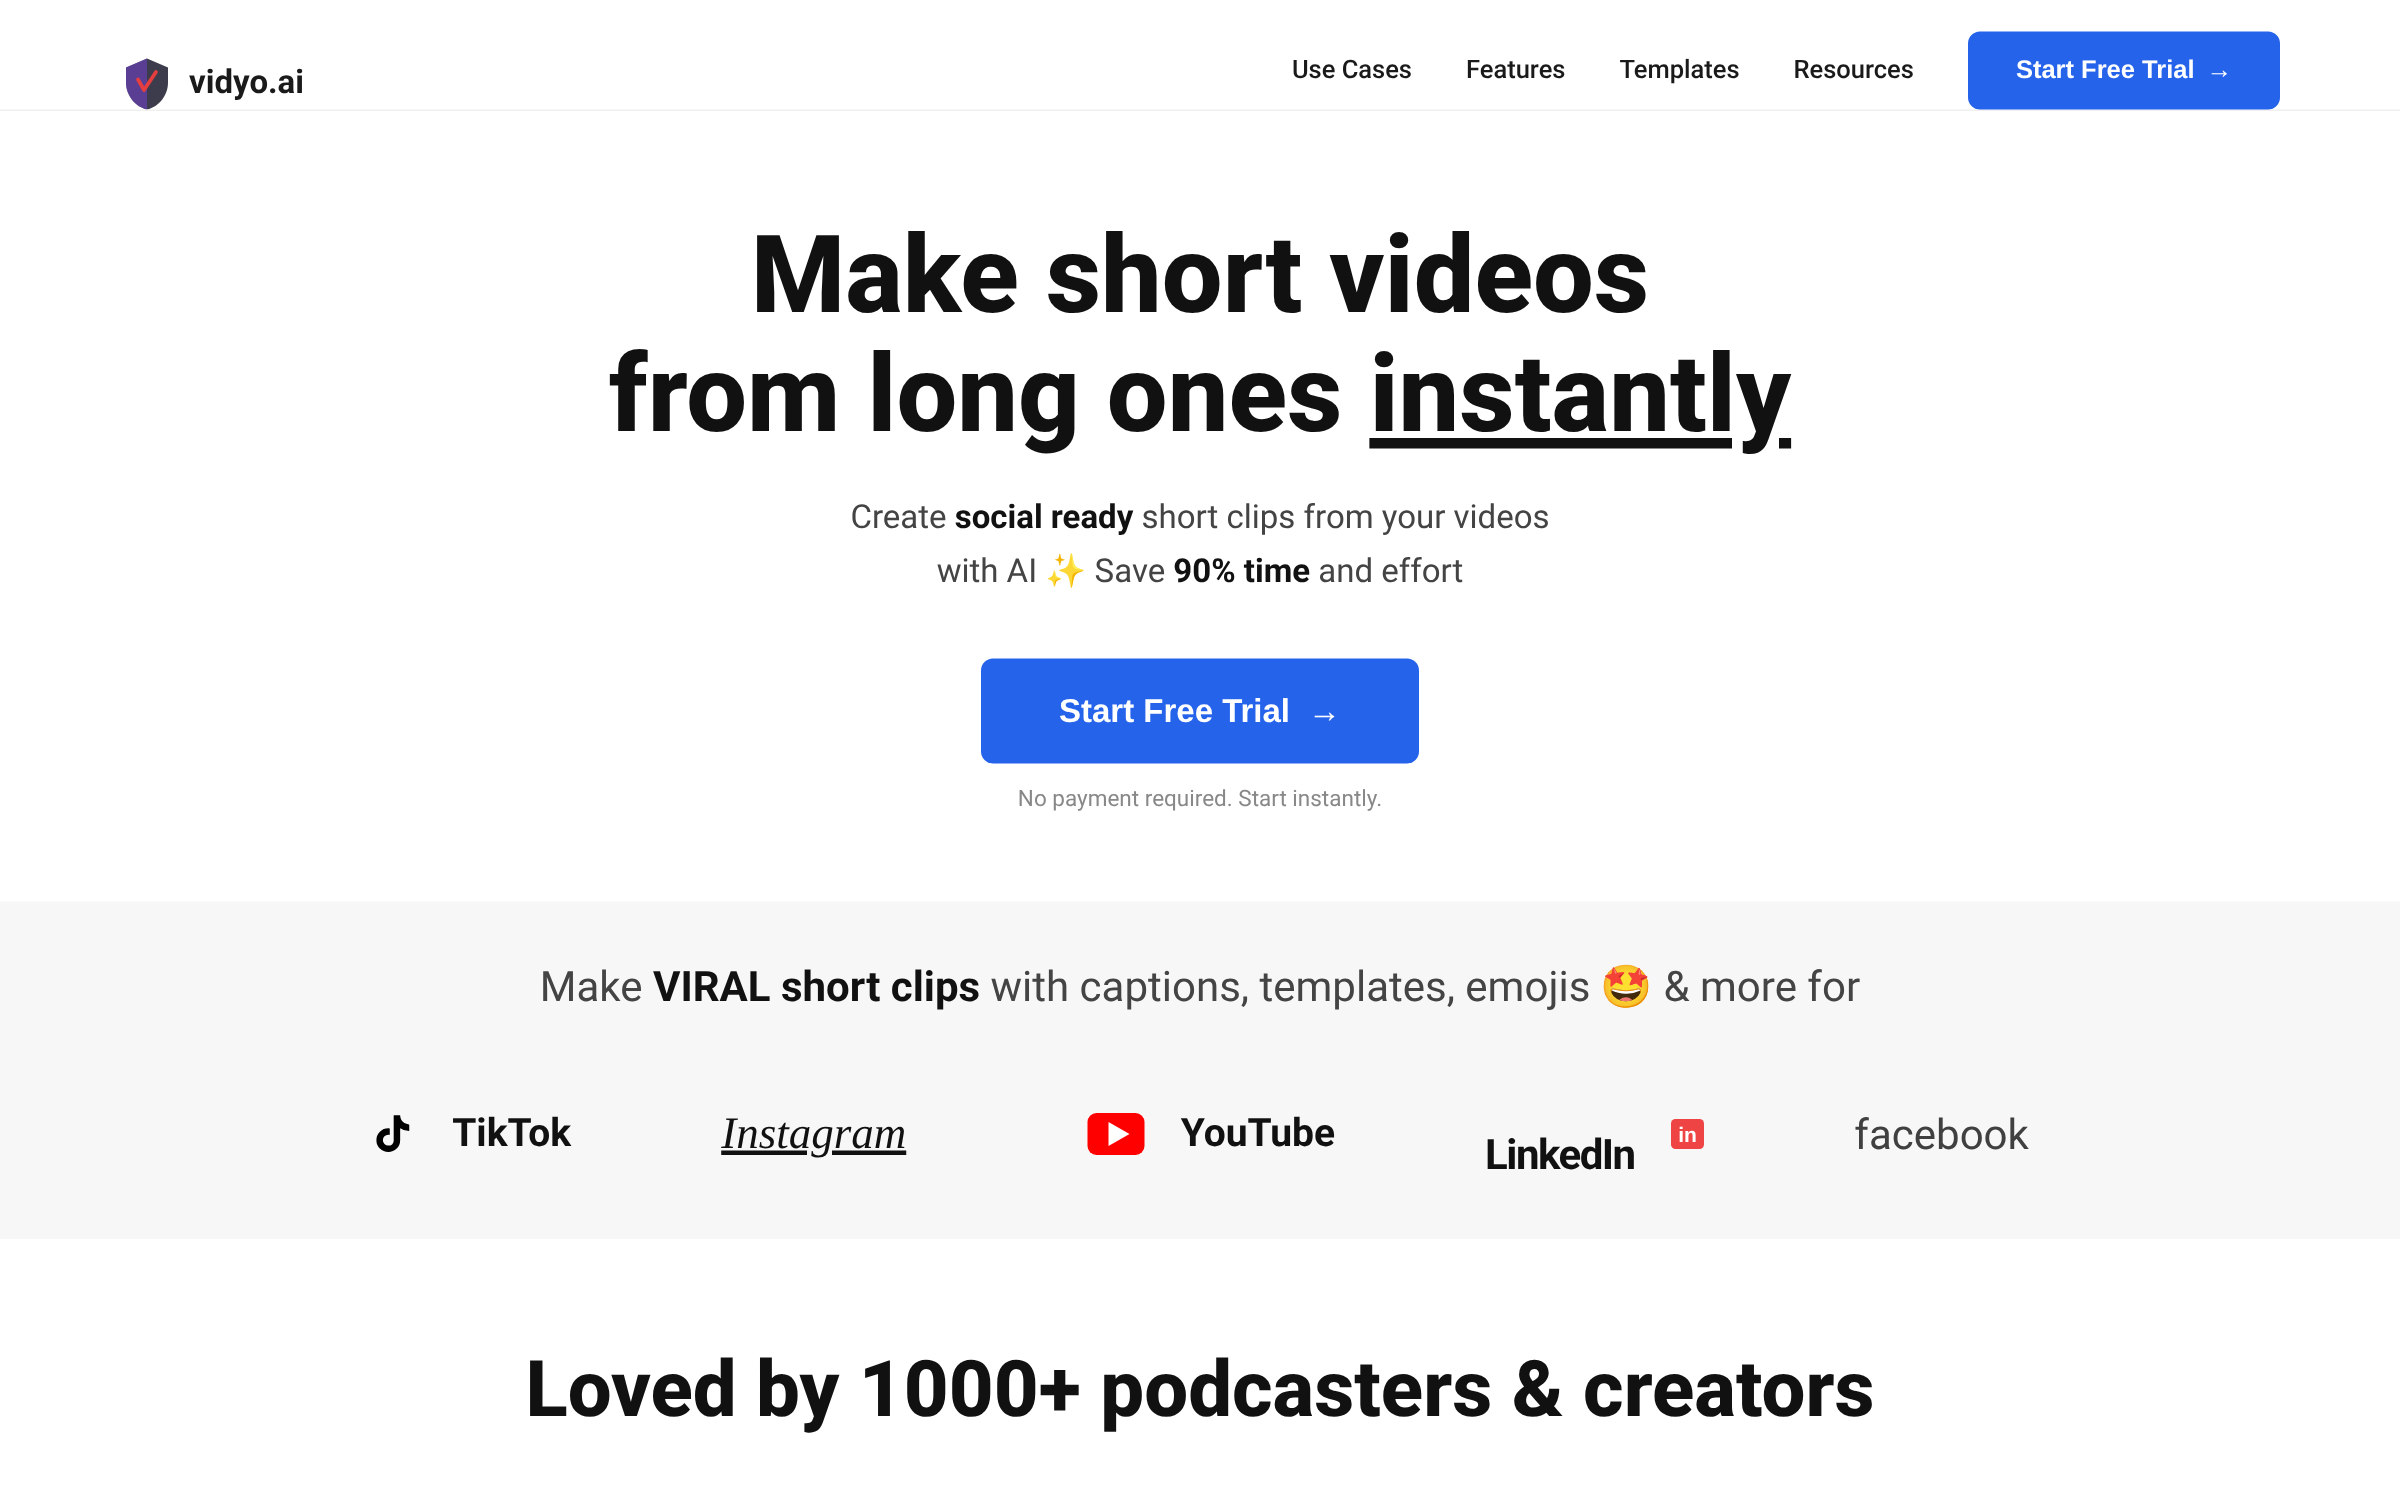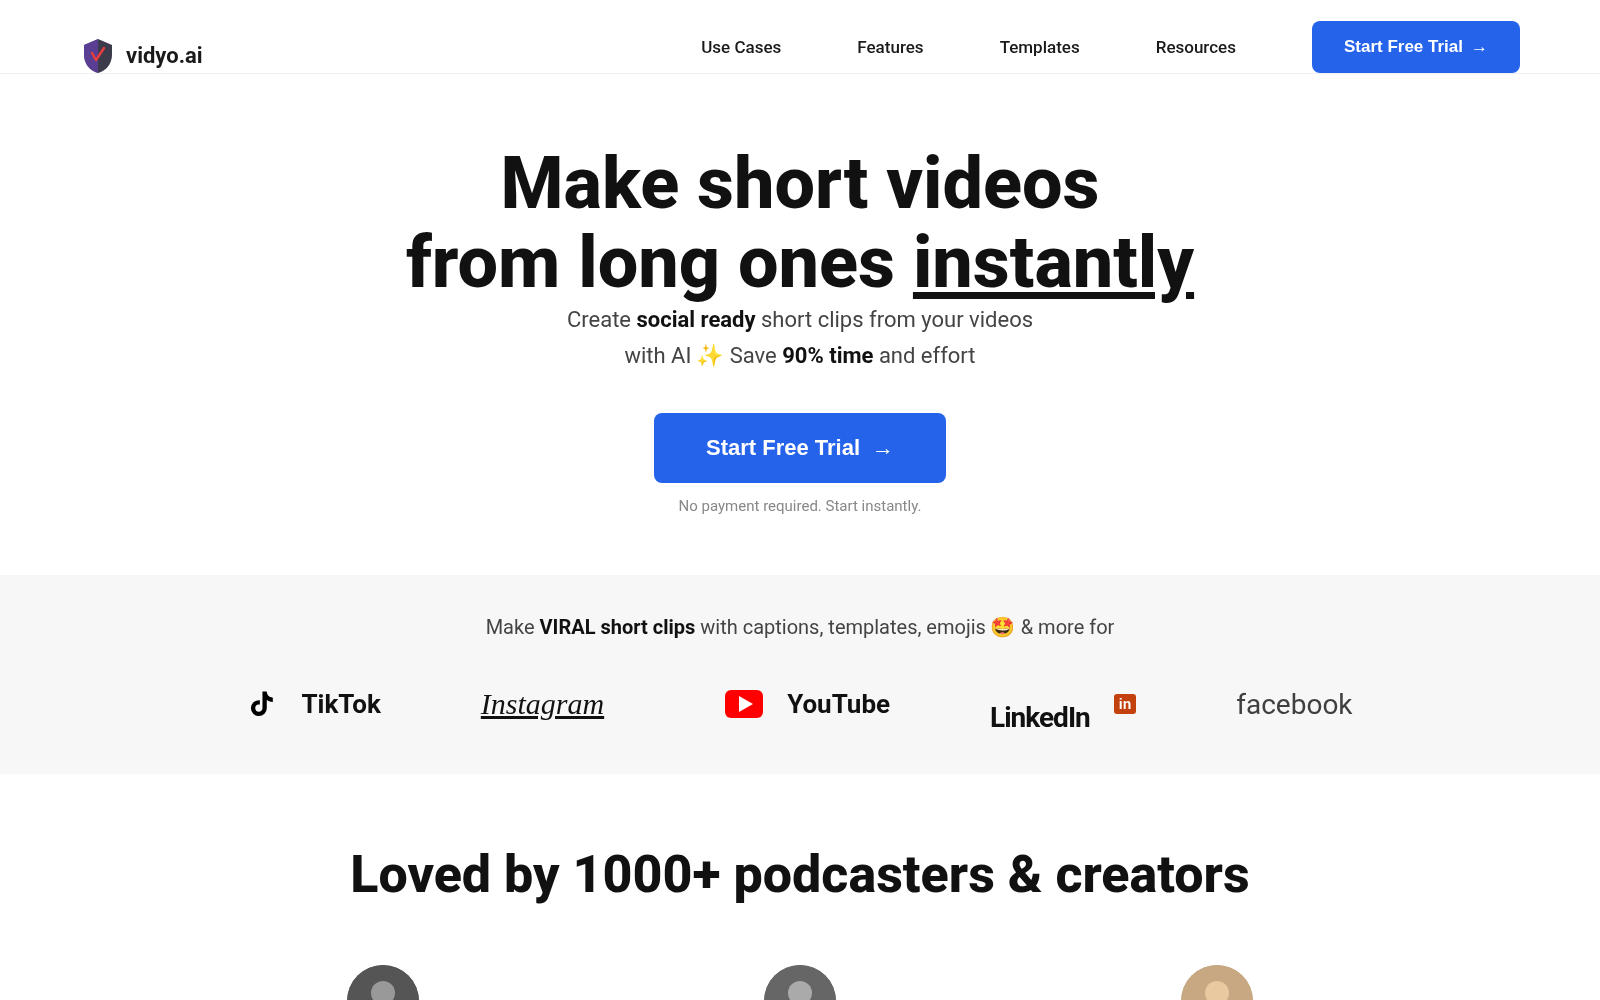--- a/index.html
+++ b/index.html
@@ -36,21 +36,21 @@
       height: 36px;
     }
     .nav-logo-text {
       font-size: 22px;
       font-weight: 700;
       color: #1a1a1a;
     }
     .nav-links {
       display: flex;
       align-items: center;
-      gap: 76px;
+      gap: 36px;
     }
     .nav-link {
       font-size: 17px;
       color: #1a1a1a;
       text-decoration: none;
       font-weight: 500;
       cursor: pointer;
     }
     .nav-cta {
       background: #2563eb;
@@ -83,20 +83,21 @@
       line-height: 1.1;
       max-width: 900px;
     }
     .hero-title-underline {
       text-decoration: underline;
       text-underline-offset: 5px;
     }
     .hero-subtitle {
       font-size: 22px;
       color: #444;
+      margin-top: 26px;
       line-height: 1.6;
     }
     .hero-subtitle strong {
       font-weight: 700;
       color: #111;
     }
     .hero-cta {
       margin-top: 40px;
       background: #2563eb;
       color: #fff;
@@ -116,23 +117,23 @@
       color: #888;
     }
 
     
     .platforms-strip {
       background: #f7f7f7;
       padding: 40px 80px;
       text-align: center;
     }
     .platforms-tagline {
-      font-size: 20px;
+      font-size: 28px;
       color: #444;
-      margin-bottom: 36px;
+      margin-bottom: 53px;
     }
     .platforms-tagline strong {
       font-weight: 700;
       color: #111;
     }
     .platforms-logos {
       display: flex;
       align-items: center;
       justify-content: center;
       gap: 100px;
@@ -184,21 +185,21 @@
     .yt-play {
       width: 0;
       height: 0;
       border-top: 8px solid transparent;
       border-bottom: 8px solid transparent;
       border-left: 14px solid #fff;
       margin-left: 3px;
     }
     
     .li-icon {
-      background: #c2410c;
+      background: #ef4444;
       color: #fff;
       font-size: 14px;
       font-weight: 700;
       padding: 2px 5px;
       border-radius: 3px;
       font-family: sans-serif;
     }
 
     
     .testimonials {

